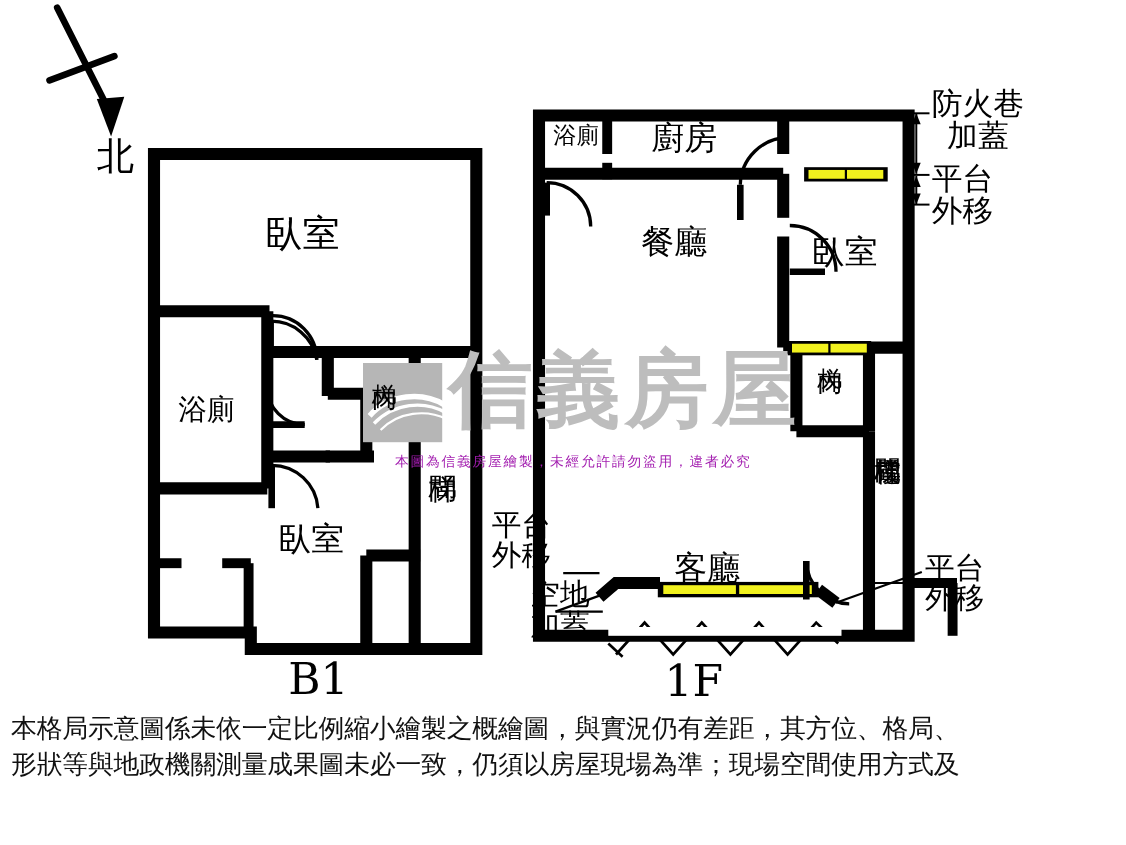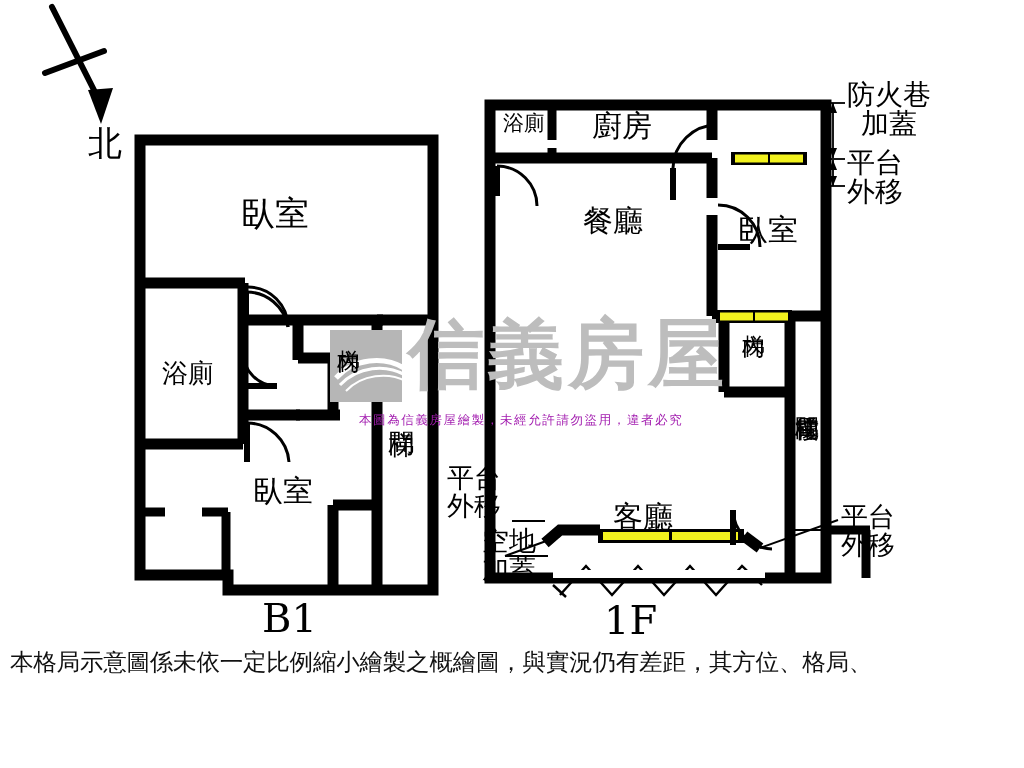--- a/index.html
+++ b/index.html
@@ -216,15 +216,16 @@
     <div style="white-space:pre-line;">空地
 加蓋</div>
   </div>
   <div class="lbl" style="left:841px;top:503px;font-size:27px;">
     <div style="white-space:pre-line;">平台
 外移</div>
   </div>
 
   <div id="footer">
     <p>本格局示意圖係未依一定比例縮小繪製之概繪圖，與實況仍有差距，其方位、格局、</p>
+    <p>形狀等與地政機關測量成果圖未必一致，仍須以房屋現場為準；現場空間使用方式及</p>
   </div>
 
 </div>
 
 </body></html>

